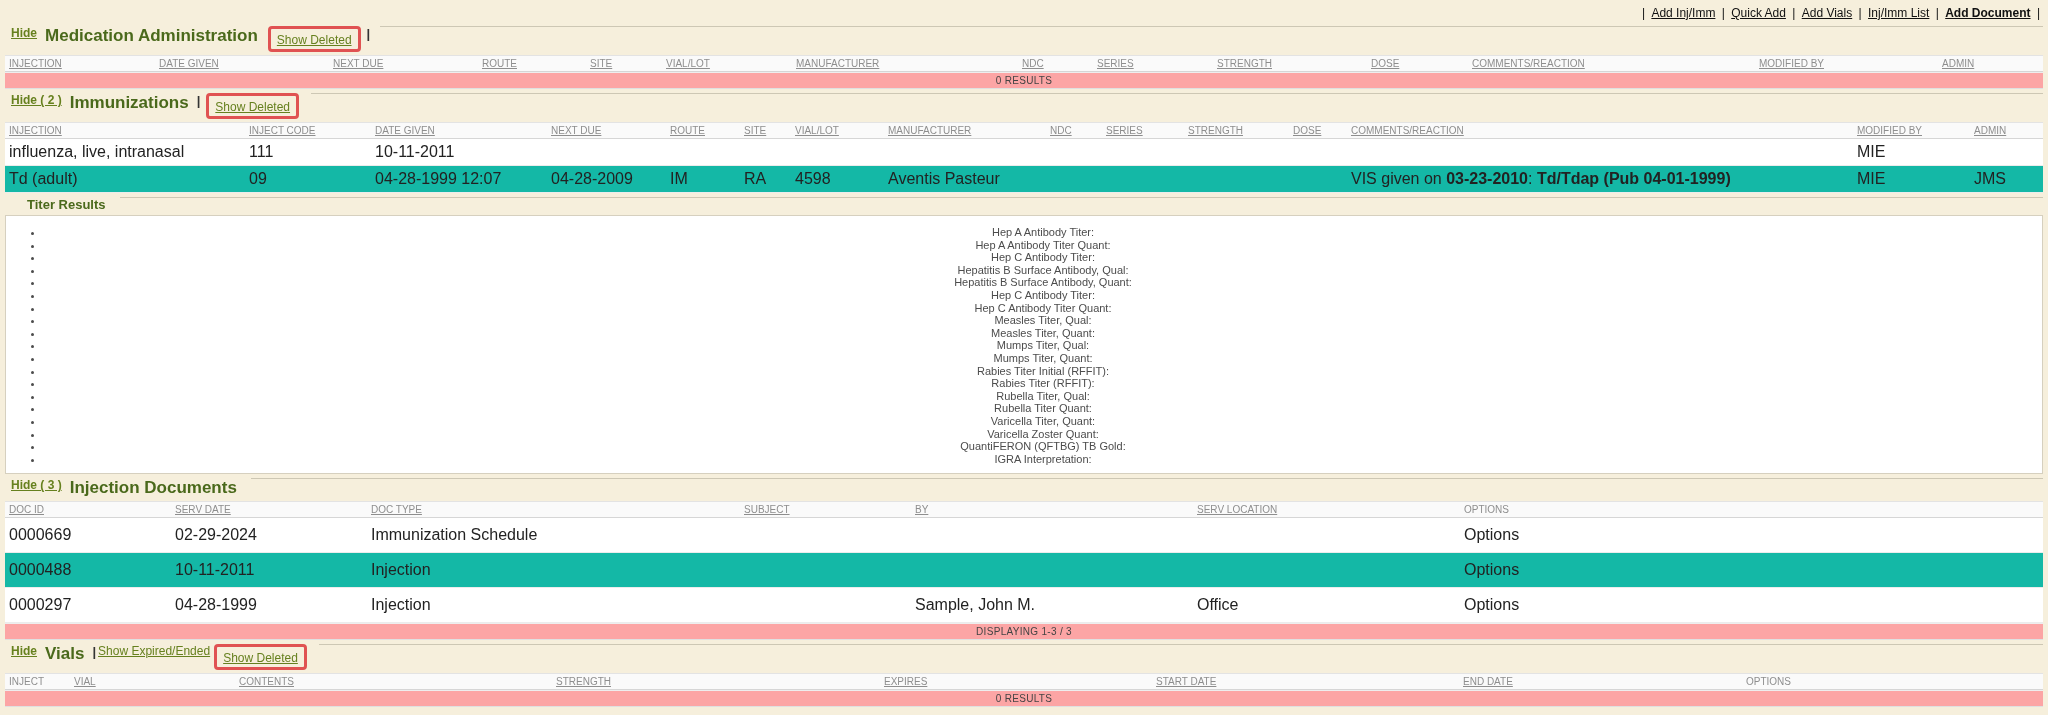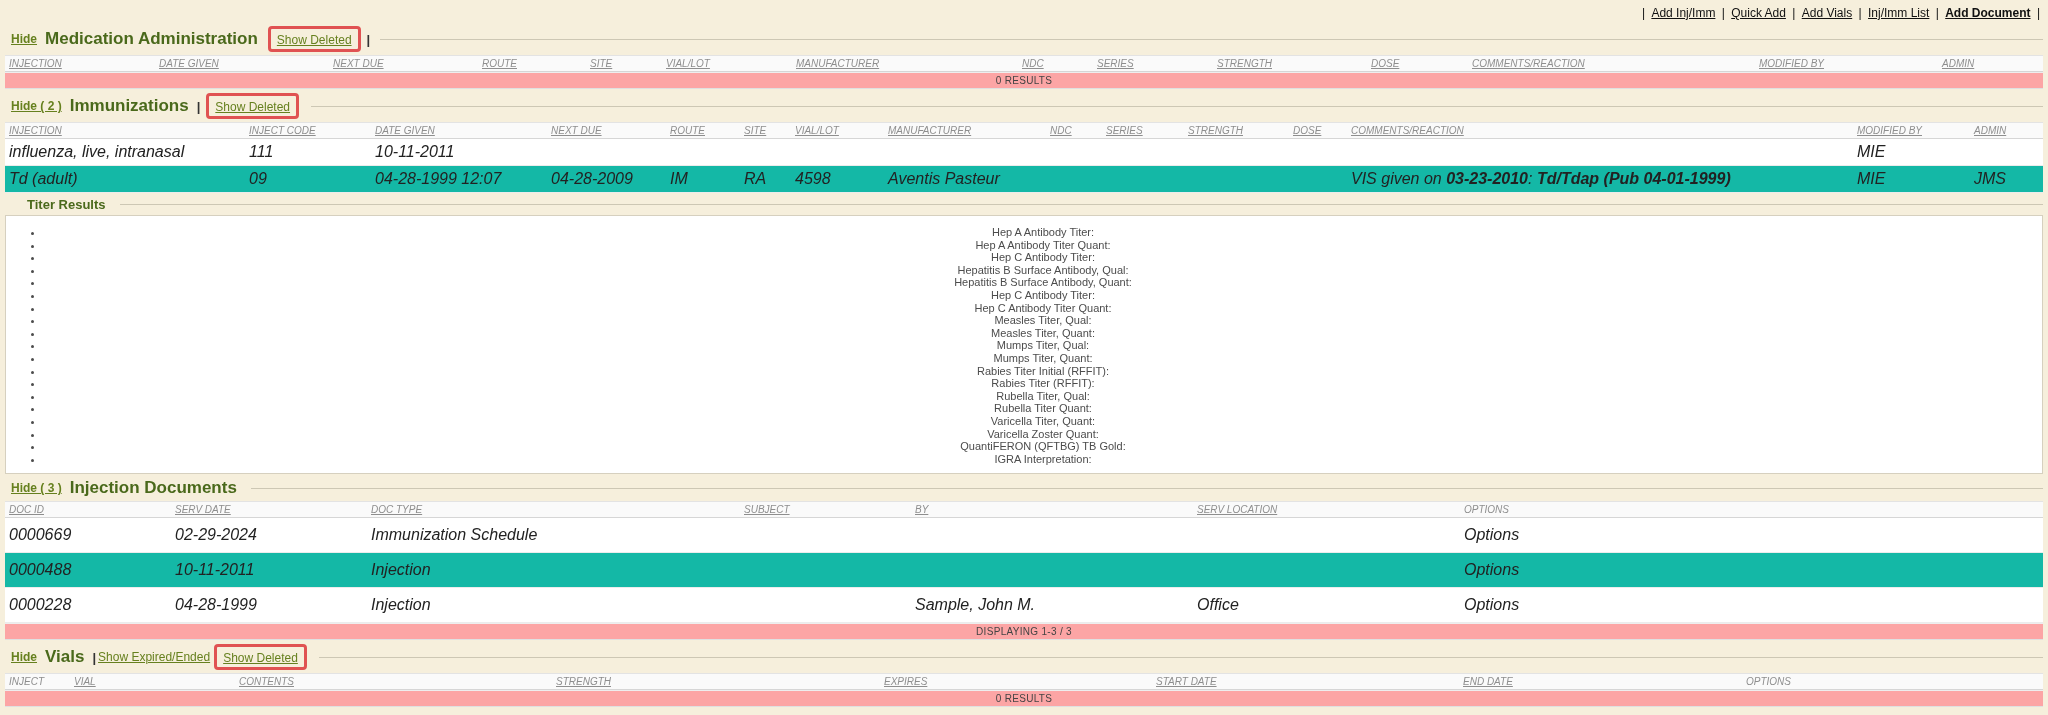--- a/index.html
+++ b/index.html
@@ -16,30 +16,30 @@
     padding: 6px 8px 2px 8px;
     font-size: 12px;
     color: #111;
     white-space: nowrap;
   }
   .toplinks a { color: #111; text-decoration: underline; margin: 0 3px; cursor: pointer; }
   .toplinks a.bold { font-weight: bold; }
   .toplinks .sep { color: #111; }
 
   .section { margin: 0 5px; }
-  .sec-head { display: flex; align-items: center; padding: 4px 0 3px 6px; }
+  .sec-head { display: flex; padding: 4px 0 3px 6px; }
   .hide-link { color: #66801e; font-weight: bold; text-decoration: underline; font-size: 12px; white-space: nowrap; cursor: pointer; }
   .sec-title { color: #4a691b; font-weight: bold; font-size: 17px; margin: 0 6px 0 8px; white-space: nowrap; }
   .sec-title.small { font-size: 13px; margin-left: 16px; }
   .pipe { color: #333; font-weight: bold; margin: 0 2px; font-size: 13px; }
   .red-box { border: 3px solid #e05252; border-radius: 4px; padding: 1px 6px; margin: 0 4px; background: transparent; }
   .green-link { color: #66801e; text-decoration: underline; font-size: 12px; white-space: nowrap; cursor: pointer; }
   .rule { flex: 1; border-top: 1px solid #cdc7b4; margin-left: 8px; height: 0; }
 
-  table.grid { width: 100%; border-collapse: collapse; table-layout: fixed; font-style: italic; }
+  table.grid { width: 100%; border-collapse: collapse; table-layout: fixed; }
   .grid th {
     font-size: 10px; font-weight: normal; color: #8e8e8e; text-align: left;
     padding: 2px 4px; background: #fafafa;
     border-top: 1px solid #e3e3e3; border-bottom: 1px solid #d6d6d6;
     white-space: nowrap; overflow: hidden;
   }
   .grid th.u { text-decoration: underline; cursor: pointer; }
   .grid td { font-size: 16px; color: #222; padding: 4px 4px; white-space: nowrap; overflow: hidden; }
   .grid.docs td { padding: 8px 4px; }
   tr.row-white { background: #ffffff; }
@@ -284,21 +284,21 @@
         <tr class="row-gray data">
           <td>0000488</td>
           <td>10-11-2011</td>
           <td>Injection</td>
           <td></td>
           <td></td>
           <td></td>
           <td><a class="opt-link">Options</a></td>
         </tr>
         <tr class="row-white data">
-          <td>0000228</td>
+          <td>0000297</td>
           <td>04-28-1999</td>
           <td>Injection</td>
           <td></td>
           <td>Sample, John M.</td>
           <td>Office</td>
           <td><a class="opt-link">Options</a></td>
         </tr>
       </tbody>
     </table>
     <div class="status">DISPLAYING 1-3 / 3</div>

